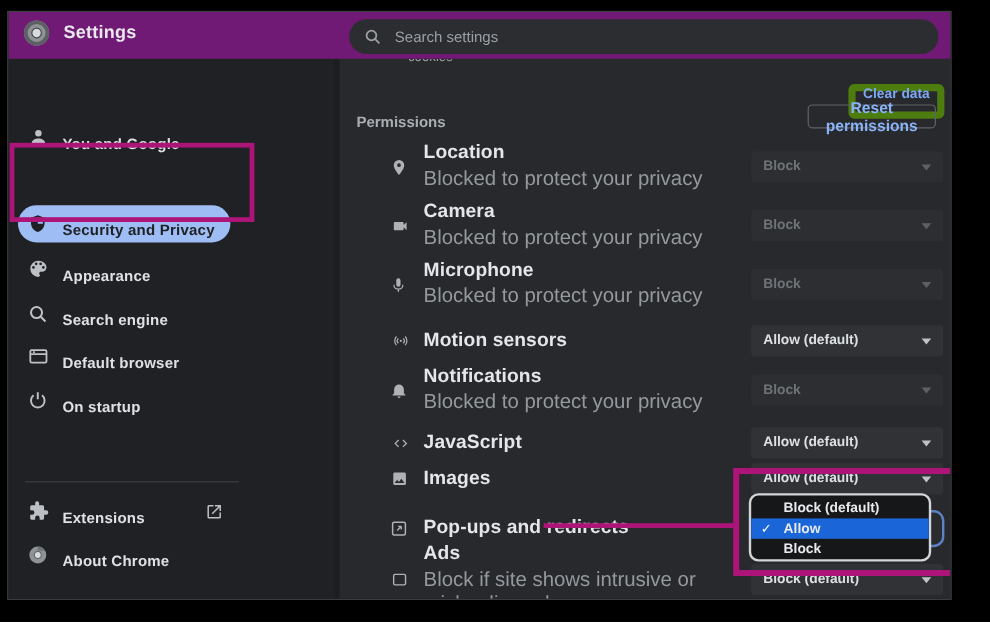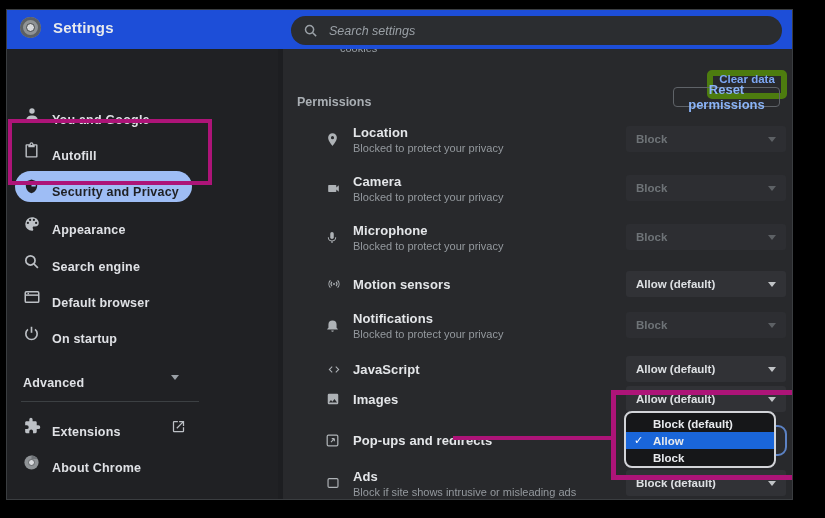--- a/index.html
+++ b/index.html
@@ -2,29 +2,29 @@
 <html><head>
 <meta charset="utf-8">
 <style>
   html,body{margin:0;padding:0;background:#000;width:825px;height:518px;overflow:hidden;
     font-family:"Liberation Sans","DejaVu Sans",sans-serif;-webkit-font-smoothing:antialiased;}
   .stage{position:relative;width:825px;height:518px;background:#000;}
   .window{position:absolute;left:6px;top:9px;width:787px;height:491px;background:#202124;
     border:1px solid #3a3d40;box-sizing:border-box;overflow:hidden;}
 
   
-  .topbar{position:absolute;left:0;top:0;width:100%;height:39px;background:#1d4ed8;z-index:5;}
+  .topbar{position:absolute;left:0;top:0;width:100%;height:39px;background:#701a75;z-index:5;}
   .brand{position:absolute;left:13px;top:7px;display:flex;align-items:center;gap:12px;}
   .chrome-logo{width:21px;height:21px;border-radius:50%;background:#8f9396;position:relative;box-shadow:inset 0 0 0 3px #5c6064;}
   .chrome-logo::after{content:"";position:absolute;left:6px;top:6px;width:9px;height:9px;border-radius:50%;background:#d8dadd;border:1px solid #44474a;box-sizing:border-box;}
   .app-title{color:#e8eaed;font-size:15px;font-weight:700;letter-spacing:.2px;}
   .searchbar{position:absolute;left:284px;top:6px;width:491px;height:29px;background:#2b2d30;border-radius:15px;
     display:flex;align-items:center;padding:0 12px;box-sizing:border-box;gap:9px;}
   .searchbar input{background:transparent;border:none;outline:none;color:#9aa0a6;font-size:12.5px;width:100%;
-    font-family:"Liberation Sans","DejaVu Sans",sans-serif;font-style:italic;}
+    font-family:"Liberation Sans","DejaVu Sans",sans-serif;}
   .searchbar input::placeholder{color:#9aa0a6;}
 
   
   .sidebar{position:absolute;left:0;top:39px;width:271px;bottom:0;background:#202124;}
   .nav-item{position:absolute;left:0;width:260px;height:30px;display:flex;align-items:center;cursor:pointer;}
   .nav-item .nicon{position:absolute;left:16px;width:18px;height:18px;color:#bdc1c6;display:flex;align-items:center;}
   .nav-item .nlabel{position:absolute;left:45px;color:#dfe1e5;font-size:12.5px;font-weight:700;letter-spacing:.2px;margin-top:12px;}
   .nav-pill{position:absolute;left:8px;top:122px;width:177px;height:31px;background:#9ebdf5;border-radius:16px;z-index:1;}
   .nav-item.selected .nicon{color:#1f2023;z-index:2;}
   .nav-item.selected .nlabel{color:#1f2023;z-index:2;}
@@ -41,22 +41,22 @@
     box-sizing:border-box;padding-bottom:8px;cursor:pointer;margin-top:34px;}
   .section-header{position:absolute;left:14px;top:46px;color:#a9aeb3;font-size:12.5px;font-weight:700;}
   .reset-btn{position:absolute;left:390px;top:38px;width:107px;height:20px;border:1px solid #5f6368;border-radius:4px;
     background:transparent;color:#8ab4f8;font-size:13px;font-weight:700;cursor:pointer;
     display:flex;align-items:center;justify-content:center;}
 
   
   .perm-row{position:absolute;left:0;width:503px;display:flex;align-items:center;}
   .perm-icon{position:absolute;left:42px;width:18px;height:18px;color:#aeb2b6;display:flex;align-items:center;}
   .perm-text{position:absolute;left:70px;display:flex;flex-direction:column;gap:2px;max-width:260px;}
-  .perm-title{color:#e4e6e9;font-size:13px;font-weight:700;letter-spacing:.1px;}
-  .perm-sub{color:#94999e;font-size:11px;}
+  .perm-title{color:#e4e6e9;font-size:16px;font-weight:700;letter-spacing:.1px;}
+  .perm-sub{color:#94999e;font-size:17px;}
   .perm-select{position:absolute;left:343px;width:160px;height:26px;background:#313236;border-radius:3px;
     display:flex;align-items:center;justify-content:space-between;padding:0 10px;box-sizing:border-box;cursor:pointer;z-index:4;}
   .perm-select .sel-label{color:#dde0e3;font-size:11.5px;font-weight:700;}
   .caret{width:0;height:0;border-left:4px solid transparent;border-right:4px solid transparent;border-top:5px solid #c0c3c6;}
   .perm-select.disabled{background:#2d2e32;}
   .perm-select.disabled .sel-label{color:#6e7377;}
   .perm-select.disabled .caret{border-top-color:#5d6165;}
 
   
   .dropdown-menu{position:absolute;left:341px;top:362px;width:152px;height:57px;background:#161719;
@@ -103,28 +103,20 @@
       <div class="nav-item" style="top:50px">
         <span class="nicon">
           <svg width="18" height="18" viewBox="0 0 24 24" fill="currentColor">
               <circle cx="12" cy="8" r="3.6"></circle>
               <path d="M4.5 19.5c0-3.7 3.6-5.6 7.5-5.6s7.5 1.9 7.5 5.6z"></path>
             </svg>
         </span>
         <span class="nlabel">You and Google</span>
       </div>
 
-      <div class="nav-item" style="top:86px">
-        <span class="nicon">
-          <svg width="17" height="17" viewBox="0 0 24 24" fill="currentColor">
-              <path d="M19 3h-4.2a2.8 2.8 0 0 0-5.6 0H5a1.5 1.5 0 0 0-1.5 1.5v16A1.5 1.5 0 0 0 5 22h14a1.5 1.5 0 0 0 1.5-1.5v-16A1.5 1.5 0 0 0 19 3zm-7-1a1.2 1.2 0 1 1 0 2.4A1.2 1.2 0 0 1 12 2zm6.5 18h-13V5h2v2.5h9V5h2z"></path>
-            </svg>
-        </span>
-        <span class="nlabel">Autofill</span>
-      </div>
 
       <div class="nav-item selected" style="top:122px">
         <span class="nicon">
           <svg width="17" height="17" viewBox="0 0 24 24" fill="currentColor">
               <path d="M12 2 4 5v6c0 5 3.4 9.4 8 10.6C16.6 20.4 20 16 20 11V5zm0 9.9V4.2l6 2.3V11c0 .3 0 .6-.1.9z"></path>
             </svg>
         </span>
         <span class="nlabel">Security and Privacy</span>
       </div>
 
@@ -161,24 +153,20 @@
       <div class="nav-item" style="top:269px">
         <span class="nicon">
           <svg width="17" height="17" viewBox="0 0 24 24" fill="none" stroke="currentColor" stroke-width="2.3">
               <path d="M7 6.3a8 8 0 1 0 10 0"></path>
               <line x1="12" y1="2.5" x2="12" y2="11"></line>
             </svg>
         </span>
         <span class="nlabel">On startup</span>
       </div>
 
-      <div class="nav-item" style="top:313px">
-        <span class="nlabel" style="left:16px">Advanced</span>
-        <span class="adv-caret"></span>
-      </div>
 
       <div class="side-divider"></div>
 
       <div class="nav-item" style="top:398px">
         <span class="nicon">
           <svg width="17" height="17" viewBox="0 0 24 24">
               <circle cx="12" cy="12" r="10" fill="#8f9396"></circle>
               <circle cx="12" cy="12" r="4.2" fill="#d8dadd" stroke="#44474a"></circle>
               <path d="M12 2a10 10 0 0 1 8.6 5H12z" fill="#6f7377"></path>
             </svg>

